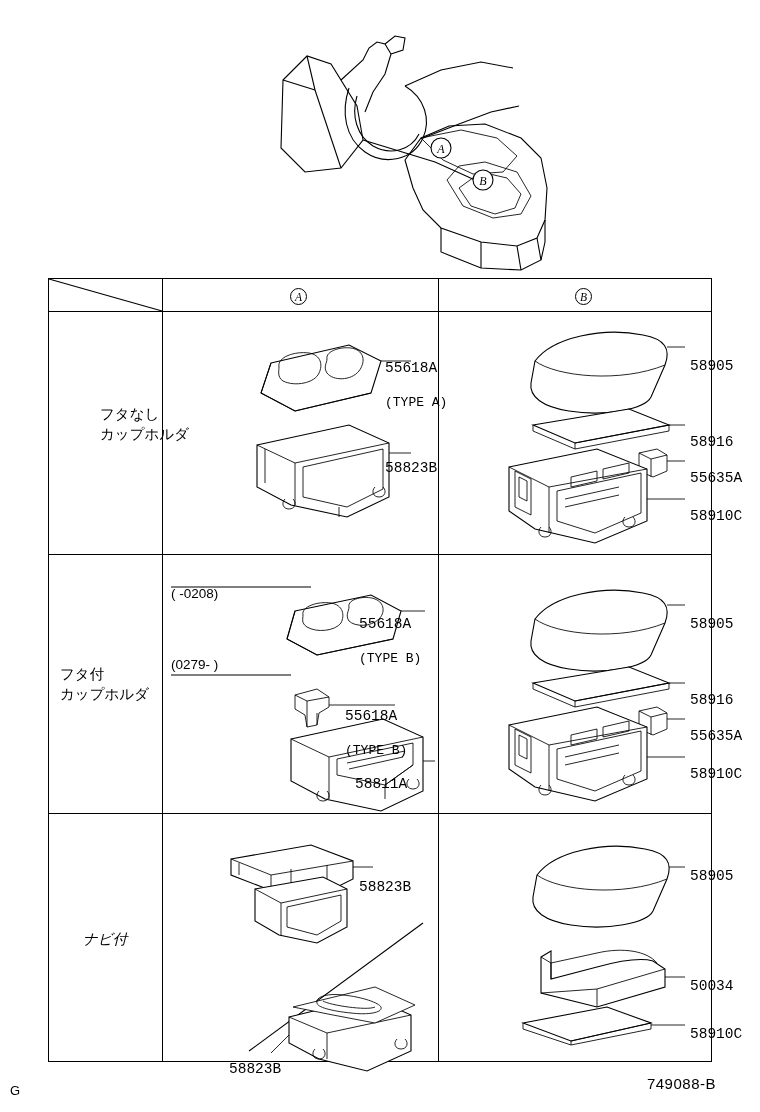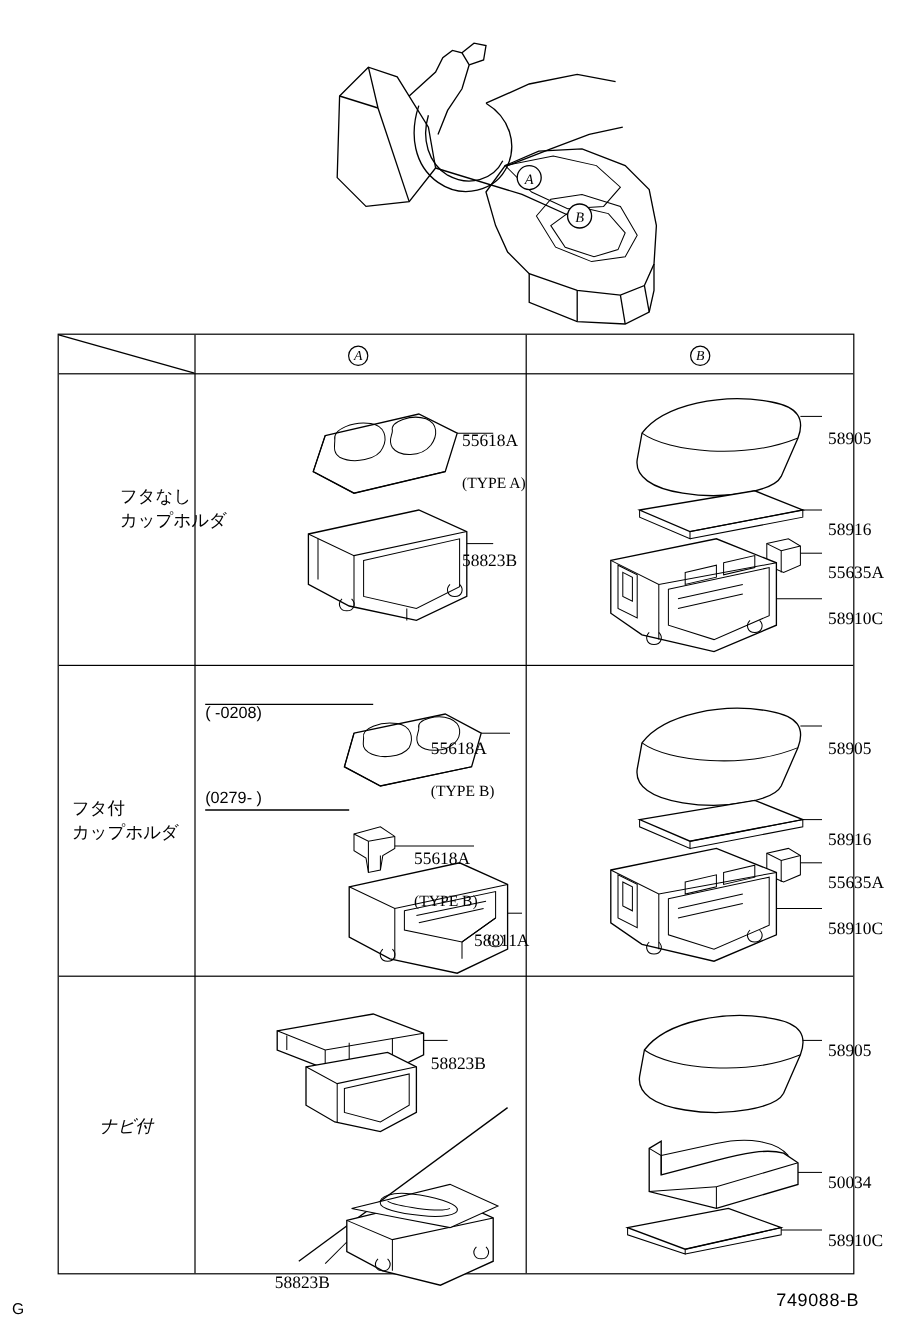--- a/index.html
+++ b/index.html
@@ -74,21 +74,21 @@
   }
   .hdr-mark {
     position: absolute;
     top: 8px;
   }
   .partno {
     position: absolute;
     font-size: 14.5px;
     line-height: 17px;
     white-space: pre-line;
-    font-family: Liberation Serif, serif;
+    font-family: Liberation Mono, monospace;
   }
   .subtype {
     font-size: 13px;
   }
   .note {
     position: absolute;
     font-size: 13.5px;
     font-family: "Liberation Sans", sans-serif;
   }
   .footer-code {
@@ -290,21 +290,21 @@
       <line class="ln-thin" x1="224" y1="172" x2="236" y2="172"></line>
     </svg>
     <div class="partno" style="left:310px; top:320px;">
       <span>55618A</span><br>
       <span class="subtype">(TYPE B)</span>
     </div>
     <div class="partno" style="left:296px; top:412px;">
       <span>55618A</span><br>
       <span class="subtype">(TYPE B)</span>
     </div>
-    <div class="partno" style="left:306px; top:480px;margin-left:40px;">
+    <div class="partno" style="left:306px; top:480px;">
       <span>58811A</span>
     </div>
 
     <svg style="position:absolute;left:430px;top:300px;width:230px;height:230px;">
       <path class="fillw" d="M56 40 C 74 16, 124 6, 164 14 C 186 18, 192 28, 186 44 L 172 76 C 166 88, 126 96, 90 90 C 64 86, 50 76, 52 62 Z"></path>
       <path class="ln-thin" d="M56 40 C 78 56, 142 62, 186 44"></path>
       <path class="fillw" d="M54 104 L150 88 L190 104 L96 122 Z"></path>
       <path class="ln-thin" d="M54 104 L54 110 L96 128 L96 122"></path>
       <path class="ln-thin" d="M96 122 L190 104 L190 110 L96 128"></path>
       <path class="fillw-thin" d="M160 132 L178 128 L188 134 L188 150 L174 156 L160 150 Z"></path>

